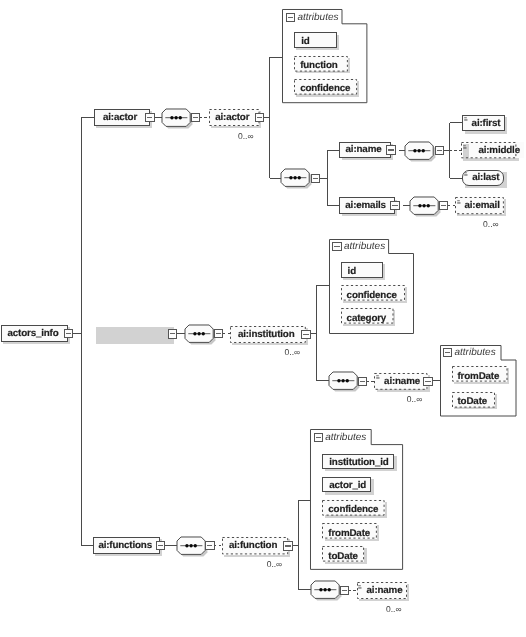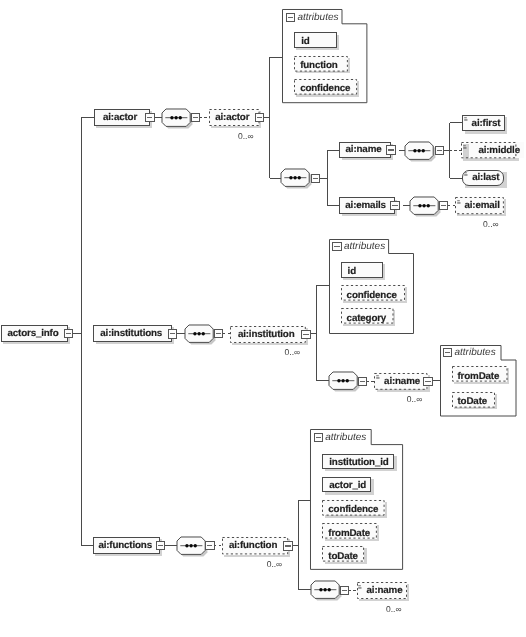--- a/index.html
+++ b/index.html
@@ -229,23 +229,20 @@
     </div>
     <svg class="dashrect" viewBox="0 0 48.9 17.2" style="left: 455.2px; top: 197px; width: 48.9px; height: 17.2px;">
       <rect x="0.5" y="0.5" width="47.9" height="16.2" fill="none" stroke="#4a4a4a" stroke-width="1" stroke-dasharray="2.2 2.5"></rect>
     </svg>
     <svg class="stmark" viewBox="0 0 5 6" style="left: 456.6px; top: 199.5px; width: 5px; height: 6px;">
       <rect x="0.2" y="0.3" width="2.6" height="0.95" fill="#6a6a6a"></rect>
       <rect x="0.2" y="2.5" width="3.3" height="0.95" fill="#3a3a3a"></rect>
     </svg>
     <div class="occ" style="left: 415.2px; top: 218.8px; width: 83.4px;">0..∞</div>
     <div class="shadow" style="left: 95.6px; top: 327.4px; width: 78.7px; height: 17.1px;"></div>
-    <div class="ebox solid hasminus" style="left: 93.4px; top: 325.2px; width: 78.7px; height: 17.1px;">
-      <span>ai:institutions</span>
-    </div>
     <div class="minus" style="left: 167.6px; top: 329.25px; width: 9.5px; height: 9.3px;">
       <i></i>
     </div>
     <svg viewBox="0 0 34.2 23.4" style="position: absolute; left: 184.3px; top: 324.1px; width: 34.2px; height: 23.4px;">
       <path d="M5 1 H25.2 L29.2 5 V14.399999999999999 L25.2 18.4 H5 L1 14.399999999999999 V5 Z" transform="translate(2.2,2.2)" fill="#c7c7c7" stroke="none"></path>
       <path d="M5 1 H25.2 L29.2 5 V14.399999999999999 L25.2 18.4 H5 L1 14.399999999999999 V5 Z" fill="#fbfbfb" stroke="#4a4a4a" stroke-width="1"></path>
       <path d="M4.299999999999999 9.7 H26.4" stroke="#5a5a5a" stroke-width="1"></path>
       <circle cx="10.95" cy="9.7" r="1.7" fill="#080808"></circle>
       <circle cx="15.1" cy="9.7" r="1.7" fill="#080808"></circle>
       <circle cx="19.25" cy="9.7" r="1.7" fill="#080808"></circle>

